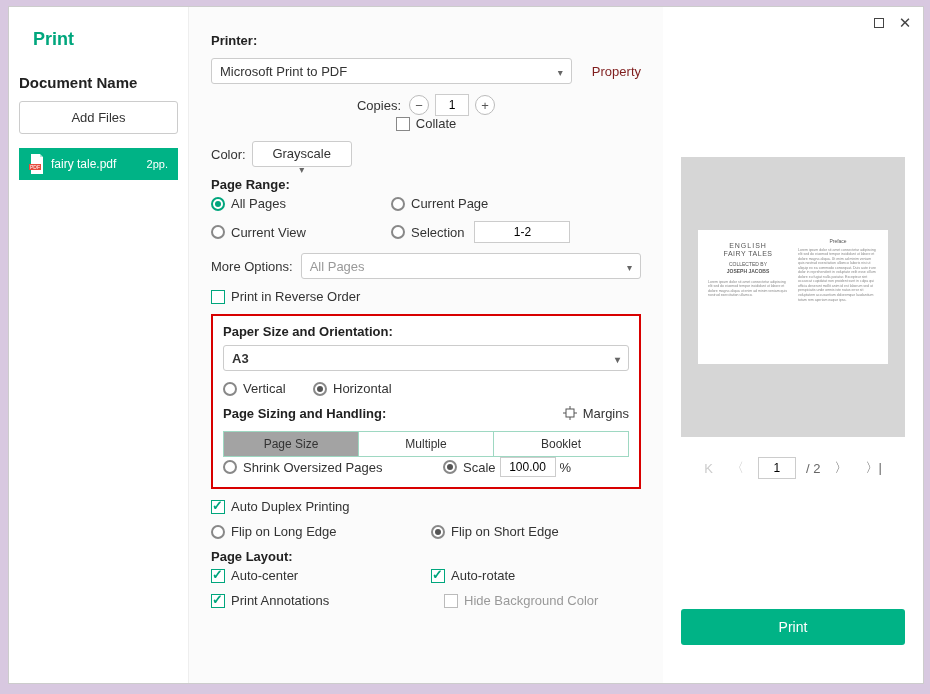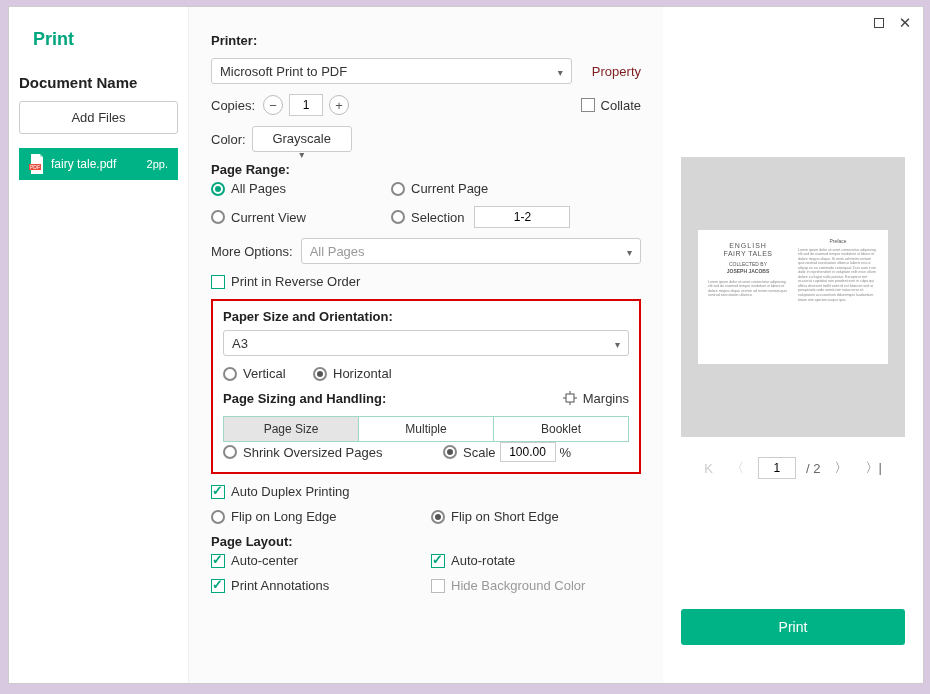--- a/index.html
+++ b/index.html
@@ -104,21 +104,21 @@
   .radio.hollow-green { border-color:#00a67d; }
   .radiolbl { display:inline-flex; align-items:center; cursor:pointer; white-space:nowrap; }
   .redbox {
     border:2px solid #d80000; padding:8px 10px 10px 10px; margin:6px 0 10px 0;
     background:#fff;
   }
   .tabbar { display:flex; border:1px solid #9ed8c2; margin-top:8px; }
   .tab { flex:1; text-align:center; padding:5px 0; font-size:12px; cursor:pointer;
          border-right:1px solid #9ed8c2; }
   .tab:last-child { border-right:none; }
-  .tab.active { background:#e5e5e5; }
+  .tab.active { background:#a3a3a3; }
   .scalebox { width:56px; height:20px; border:1px solid #ccc; text-align:center; margin-left:4px; font-size:12px;}
   .rangebox { width:96px; height:22px; border:1px solid #ccc; text-align:center; font-size:12px;}
 
   
   .rightcol {
     width: 260px;
     background:#fff;
     padding: 150px 18px 0 18px;
     display:flex; flex-direction:column;
   }
@@ -192,21 +192,21 @@
       <span class="label-bold">Printer:</span>
     </div>
     <div class="row">
       <div class="dropdown" style="flex:1;">
         <span>Microsoft Print to PDF</span>
         <span class="dd-arrow"></span>
       </div>
       <span class="link" style="margin-left:20px;">Property</span>
     </div>
 
-    <div class="row" style="justify-content:space-between;">
+    <div class="row" style="flex-direction:column;">
       <span style="display:flex; align-items:center;">
         <span>Copies:</span>
         <span style="width:8px;"></span>
         <span class="stepper-btn">−</span>
         <input class="numbox" value="1" style="">
         <span class="stepper-btn">+</span>
       </span>
       <label class="radiolbl">
         <span class="cbx"></span>
           <span>Collate</span>
@@ -261,21 +261,21 @@
         <span class="cbx green"></span>
           <span>Print in Reverse Order</span>
       </label>
     </div>
 
     <div class="redbox">
       <div class="row" style="margin-bottom:6px;">
           <span class="label-bold">Paper Size and Orientation:</span>
         </div>
       <div class="row">
-        <div class="dropdown" style="flex:1;">
+        <div class="dropdown" style="flex:1;font-weight:bold;">
           <span>A3</span>
           <span class="dd-arrow"></span>
         </div>
       </div>
       <div class="row">
         <label class="radiolbl" style="width:90px;">
           <span class="radio"></span>
             <span>Vertical</span>
         </label>
         <label class="radiolbl">
@@ -340,21 +340,21 @@
     <div class="row">
       <label class="radiolbl" style="width:220px;">
         <span class="cbx green checked"></span>
           <span>Auto-center</span>
       </label>
       <label class="radiolbl">
         <span class="cbx green checked"></span>
           <span>Auto-rotate</span>
       </label>
     </div>
-    <div class="row" style="margin-bottom:0;">
+    <div class="row" style="margin-bottom:0;gap:13px;">
       <label class="radiolbl" style="width:220px;">
         <span class="cbx green checked"></span>
           <span>Print Annotations</span>
       </label>
       <label class="radiolbl faint">
         <span class="cbx locked"></span>
           <span>Hide Background Color</span>
       </label>
     </div>
 

